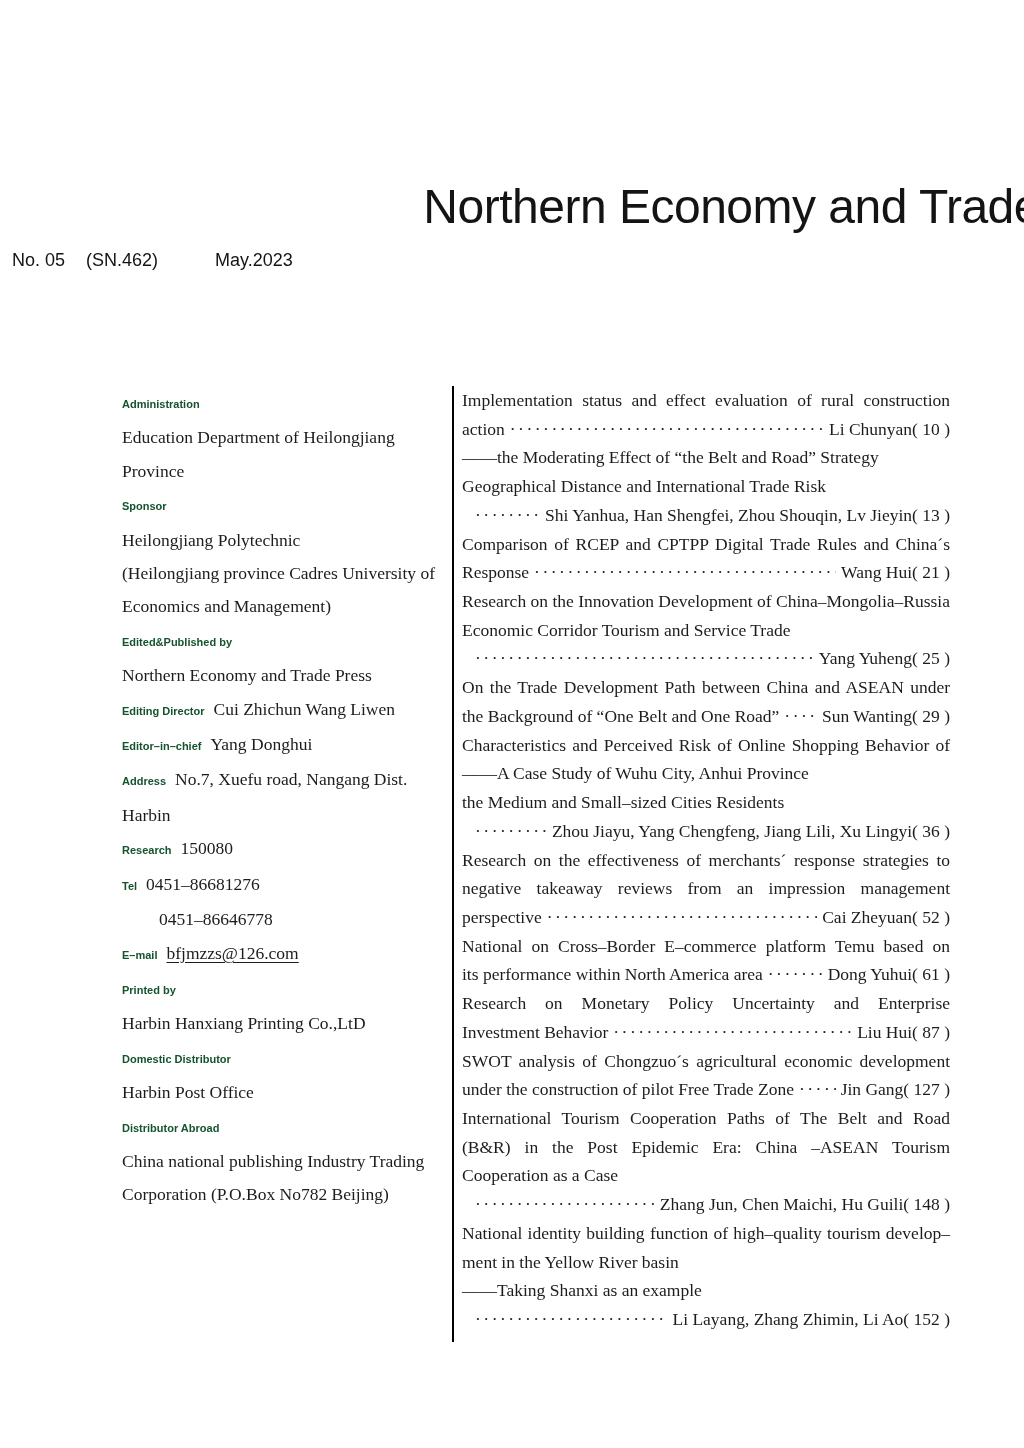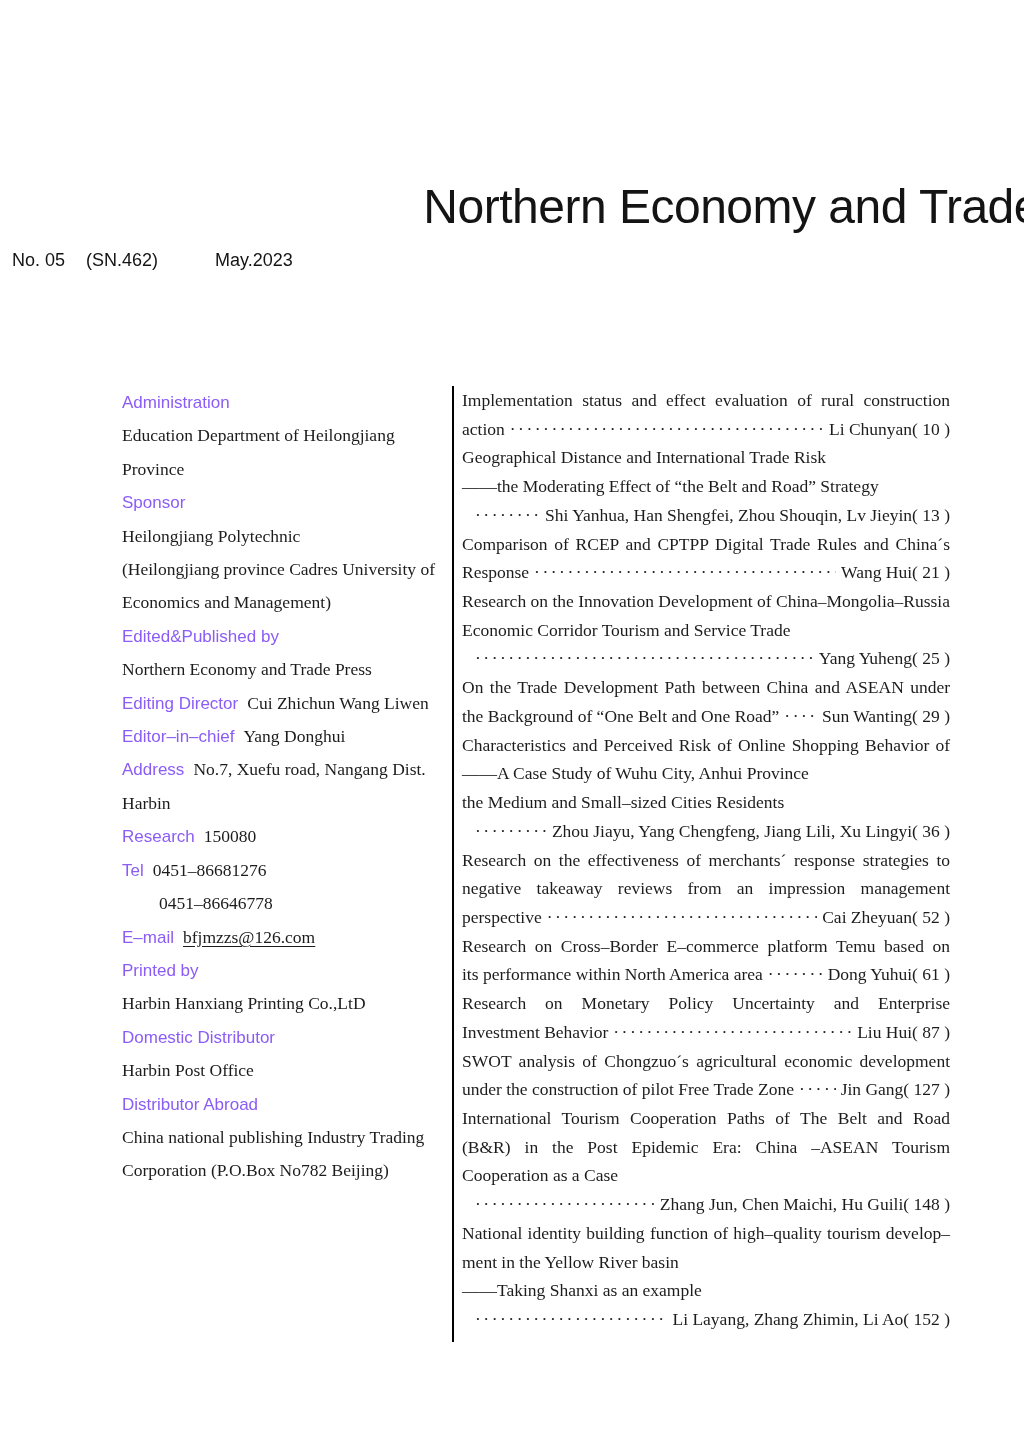--- a/index.html
+++ b/index.html
@@ -41,21 +41,21 @@
     margin-left: 6px;
     flex: 0 0 auto;
   }
   .right {
     width: 488px; margin-left: 8px;
     font-size: 17.5px; line-height: 28.72px;
   }
 
   .m-label {
     font-family: "Liberation Sans", sans-serif;
-    font-weight: 400; font-size: 17px; color: #8b5cf6;
+    font-weight: 700; font-size: 11px; color: #14532d;
   }
   .m-inline { margin-left: 9px; }
   .m-item--tel .m-line { padding-left: 37px; }
   .m-item--email .m-inline { text-decoration: underline; text-underline-offset: 3px; }
 
   .toc-line { min-height: 28.72px; }
   .toc-line.fill { text-align: justify; text-align-last: justify; }
   .leader { display: flex; align-items: baseline; justify-content: flex-end; }
   .leader .pre { white-space: nowrap; flex: 0 0 auto; }
   .leader .dots {
@@ -96,22 +96,22 @@
     <div class="right">
         <div class="toc-entry">
           <div class="toc-line fill">Implementation status and effect evaluation of rural construction</div>
           <div class="toc-line leader">
             <span class="pre">action</span>
             <span class="dots">································································································································································</span>
             <span class="author">Li Chunyan( 10 )</span>
           </div>
         </div>
         <div class="toc-entry">
+          <div class="toc-line">——the Moderating Effect of “the Belt and Road” Strategy</div>
           <div class="toc-line">Geographical Distance and International Trade Risk</div>
-          <div class="toc-line">——the Moderating Effect of “the Belt and Road” Strategy</div>
           <div class="toc-line leader no-pre">
             <span class="dots">································································································································································</span>
             <span class="author">Shi Yanhua, Han Shengfei, Zhou Shouqin, Lv Jieyin( 13 )</span>
           </div>
         </div>
         <div class="toc-entry">
           <div class="toc-line fill">Comparison of RCEP and CPTPP Digital Trade Rules and China´s</div>
           <div class="toc-line leader">
             <span class="pre">Response</span>
             <span class="dots">································································································································································</span>
@@ -146,21 +146,21 @@
         <div class="toc-entry">
           <div class="toc-line fill">Research on the effectiveness of merchants´ response strategies to</div>
           <div class="toc-line fill">negative takeaway reviews from an impression management</div>
           <div class="toc-line leader">
             <span class="pre">perspective</span>
             <span class="dots">································································································································································</span>
             <span class="author">Cai Zheyuan( 52 )</span>
           </div>
         </div>
         <div class="toc-entry">
-          <div class="toc-line fill">Research on Cross–Border E–commerce platform Temu based on</div>
+          <div class="toc-line fill">National on Cross–Border E–commerce platform Temu based on</div>
           <div class="toc-line leader">
             <span class="pre">its performance within North America area</span>
             <span class="dots">································································································································································</span>
             <span class="author">Dong Yuhui( 61 )</span>
           </div>
         </div>
         <div class="toc-entry">
           <div class="toc-line fill">Research on Monetary Policy Uncertainty and Enterprise</div>
           <div class="toc-line leader">
             <span class="pre">Investment Behavior</span>

